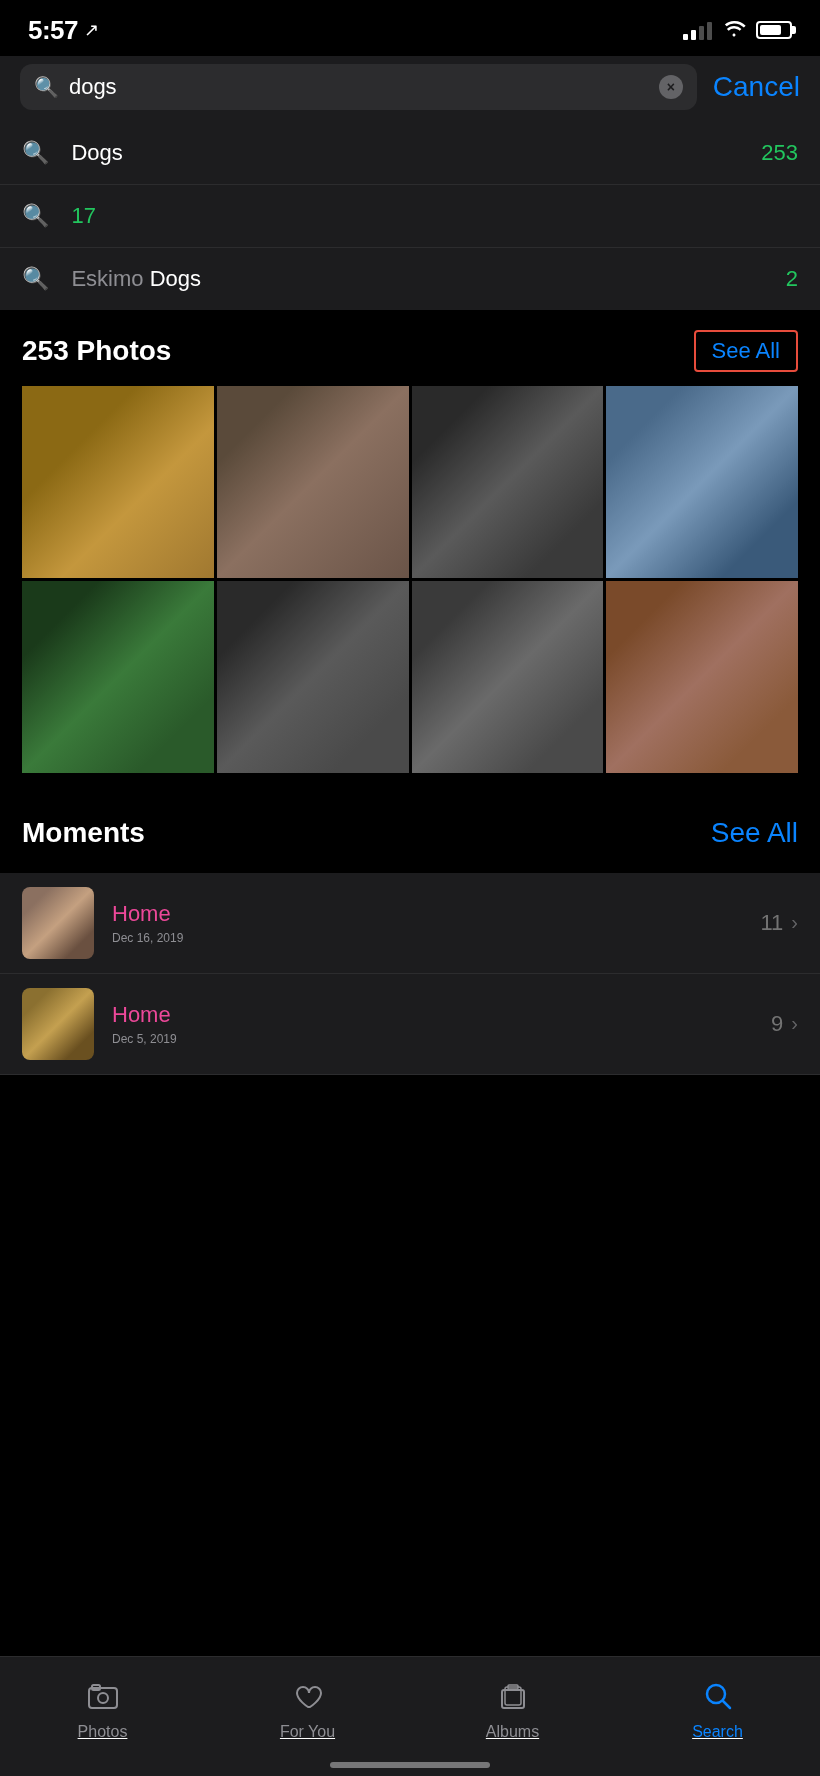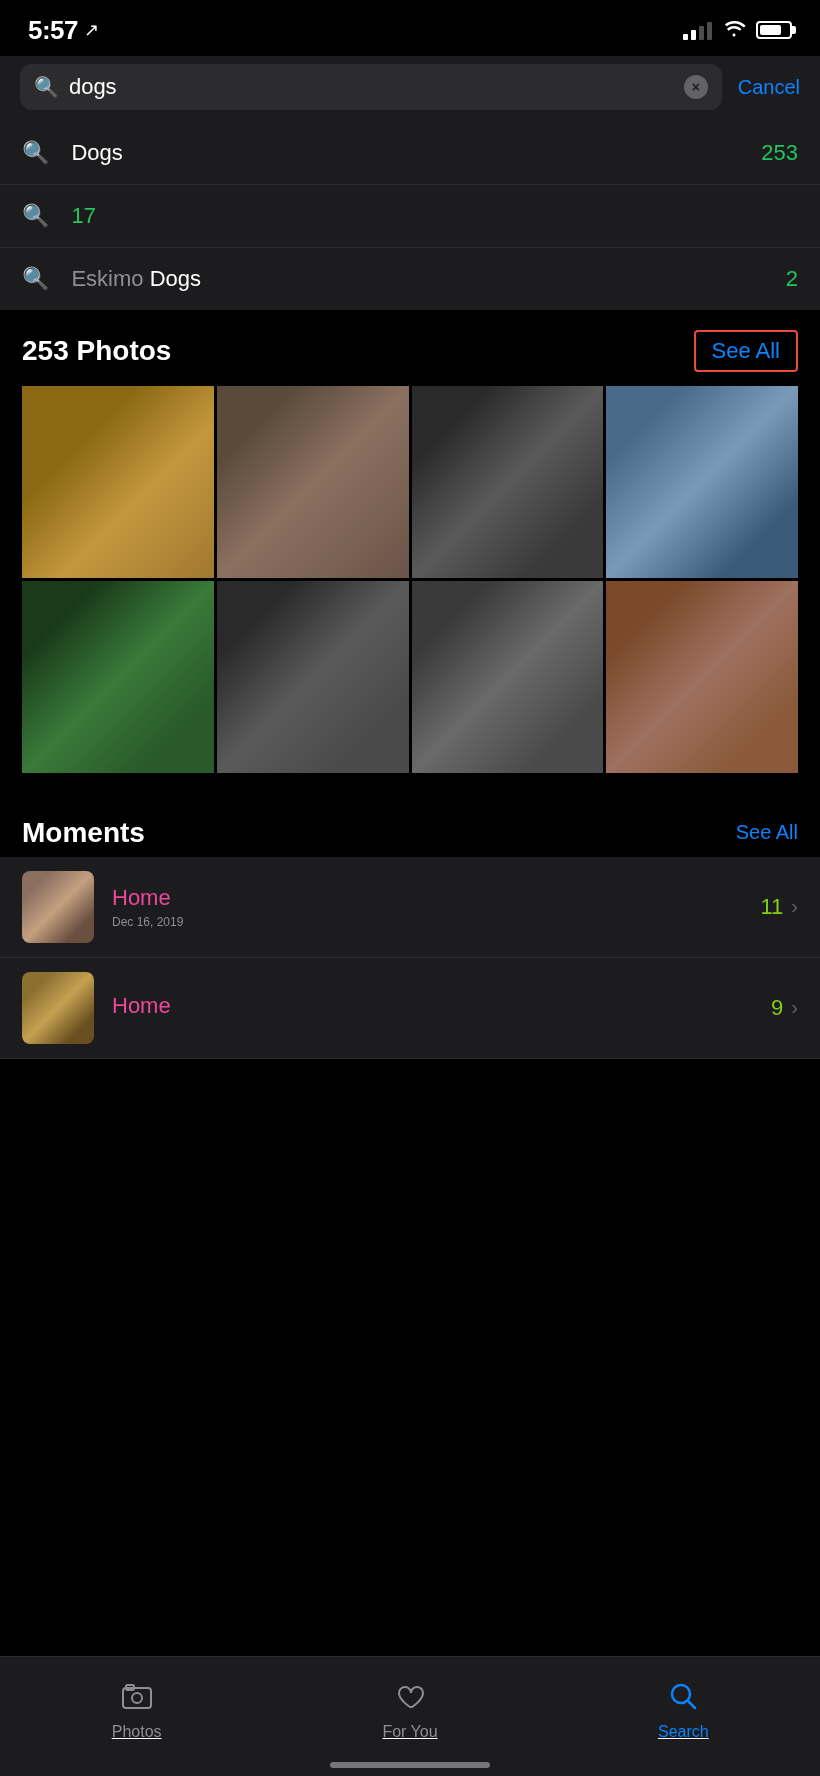--- a/index.html
+++ b/index.html
@@ -112,21 +112,21 @@
       display: flex;
       align-items: center;
       justify-content: center;
       cursor: pointer;
       font-size: 14px;
       color: #1c1c1e;
       font-weight: 700;
     }
     .cancel-btn {
       color: #0a84ff;
-      font-size: 20px;
+      font-size: 28px;
       cursor: pointer;
       white-space: nowrap;
       text-align: right;
     }
 
     
     .suggestions {
       background: #1c1c1e;
     }
     .suggestion-item {
@@ -213,21 +213,21 @@
     
     .moments-section {
       background: #000;
       padding: 24px 0 12px;
     }
     .moments-header {
       display: flex;
       justify-content: space-between;
       align-items: center;
       padding: 0 22px;
-      margin-bottom: 8px;
+      margin-bottom: 24px;
       gap: 25px;
     }
     .moment-item {
       display: flex;
       align-items: center;
       padding: 14px 22px;
       border-bottom: 1px solid #2c2c2e;
       cursor: pointer;
       background: #1c1c1e;
     }
@@ -258,21 +258,21 @@
       font-size: 12px;
       color: #8e8e93;
     }
     .moment-count-area {
       display: flex;
       align-items: center;
       gap: 8px;
     }
     .moment-count {
       font-size: 22px;
-      color: #84cc16;
+      color: #737373;
       margin-left: 28px;
     }
     .moment-chevron {
       color: #636366;
       font-size: 20px;
     }
 
     
     .tab-bar {
       position: fixed;
@@ -448,20 +448,21 @@
       <span class="moment-chevron">›</span>
     </div>
   </div>
 
   <div class="moment-item">
     <div class="moment-thumb">
       <div class="moment-thumb-img moment-thumb-2"></div>
     </div>
     <div class="moment-info">
       <div class="moment-name">Home</div>
+      <div class="moment-date">Dec 5, 2019</div>
     </div>
     <div class="moment-count-area">
       <span class="moment-count">9</span>
       <span class="moment-chevron">›</span>
     </div>
   </div>
 </div>
 
 <div style="height: 140px;"></div>
 
@@ -478,20 +479,30 @@
   </div>
   <div class="tab-item">
     <span class="tab-icon">
       <svg width="28" height="26" viewBox="0 0 28 26" fill="none">
         <path d="M14 23s-11-7-11-14a6 6 0 0112 0 6 6 0 0112 0c0 7-11 14-11 14z" stroke="#8e8e93" stroke-width="2" fill="none"></path>
       </svg>
     </span>
     <span class="tab-label">For You</span>
   </div>
   <div class="tab-item">
+    <span class="tab-icon">
+      <svg width="28" height="26" viewBox="0 0 28 26" fill="none">
+        <rect x="3" y="6" width="22" height="18" rx="2" stroke="#8e8e93" stroke-width="2" fill="none"></rect>
+        <rect x="6" y="3" width="16" height="18" rx="2" stroke="#8e8e93" stroke-width="1.5" fill="none"></rect>
+        <rect x="9" y="1" width="10" height="4" rx="1" stroke="#8e8e93" stroke-width="1.5" fill="none"></rect>
+      </svg>
+    </span>
+    <span class="tab-label">Albums</span>
+  </div>
+  <div class="tab-item">
     <span class="tab-icon active">
       <svg width="28" height="28" viewBox="0 0 28 28" fill="none">
         <circle cx="12" cy="12" r="9" stroke="#0a84ff" stroke-width="2.5" fill="none"></circle>
         <line x1="19" y1="19" x2="26" y2="26" stroke="#0a84ff" stroke-width="2.5" stroke-linecap="round"></line>
       </svg>
     </span>
     <span class="tab-label active">Search</span>
   </div>
 </div>
 

